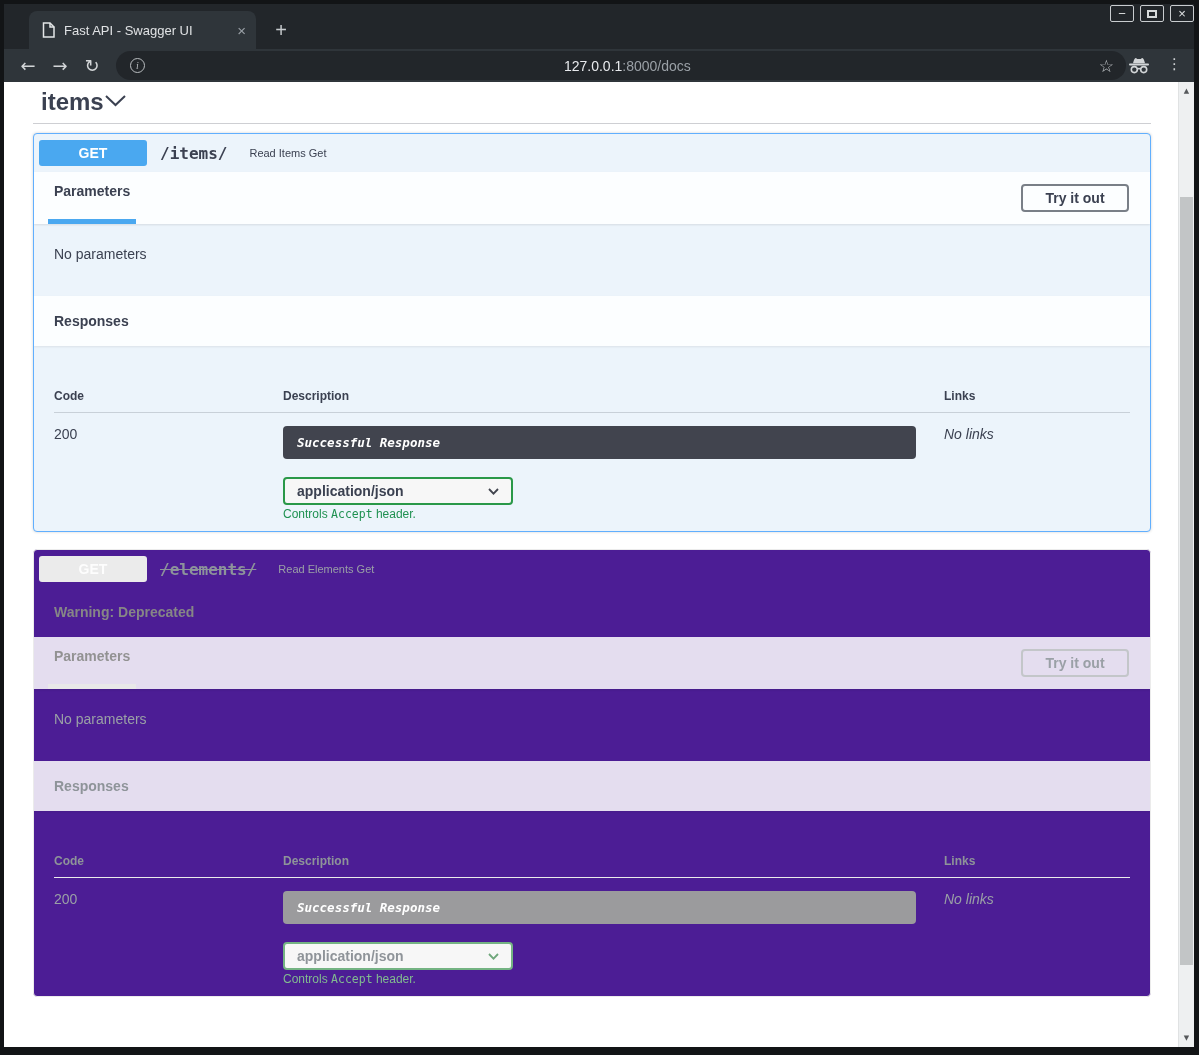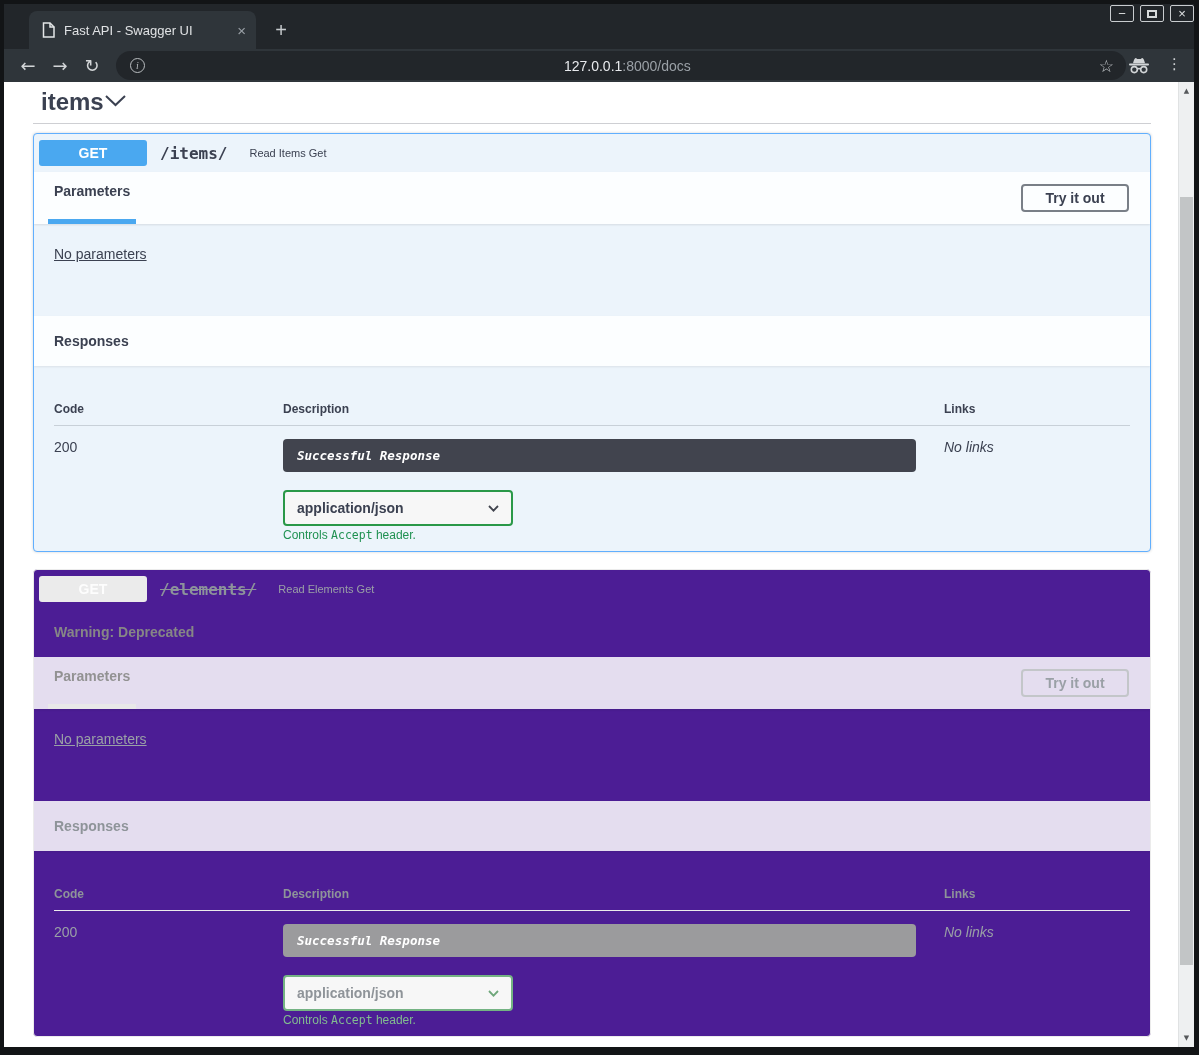--- a/index.html
+++ b/index.html
@@ -54,40 +54,40 @@
   .deprecated .op-desc { color:#9aa0a6; }
 
   .op-warning { height:49px; padding:16px 20px 0; font-size:14px; font-weight:bold; color:#868686; }
 
   .op-sec-header { height:52px; background:rgba(255,255,255,.85); box-shadow:0 1px 2px rgba(0,0,0,.1); display:flex; align-items:flex-end; justify-content:space-between; padding:0 21px 0 14px; position:relative; }
   .param-tab { font-size:14px; font-weight:bold; color:#3b4151; padding:0 6px 10px; border-bottom:5px solid var(--get-blue,#4aa8f0); margin-bottom:0; height:100%; display:flex; align-items:center; }
   .deprecated .param-tab { color:#929292; border-bottom-color:#e8e8e8; }
   .try-btn { width:108px; height:28px; margin-bottom:12px; border:2px solid #797f87; border-radius:4px; background:transparent; font-family:"Liberation Sans", sans-serif; font-weight:bold; font-size:14px; color:#3b4151; }
   .deprecated .try-btn { border-color:#c3c6c9; color:#9aa0a6; }
 
-  .op-body-note { height:92px; padding:22px 20px 0; font-size:14px; color:#3b4151;text-decoration:underline; }
+  .op-body-note { height:72px; padding:22px 20px 0; font-size:14px; color:#3b4151; }
   .deprecated .op-body-note { color:#9aa0a6; }
 
   .resp-header { height:50px; background:rgba(255,255,255,.85); display:flex; align-items:center; padding:0 20px; font-size:14px; font-weight:bold; color:#3b4151; box-shadow:0 1px 2px rgba(0,0,0,.08); }
   .deprecated .resp-header { color:#8e9499; }
 
-  .resp-table { padding:1px 20px 18px; height:185px; }
+  .resp-table { padding:8px 20px 18px; height:185px; }
   .rt-head { display:flex; padding:35px 0 9px; border-bottom:1px solid rgba(59,65,81,.2); font-size:12px; font-weight:bold; color:#3b4151; }
   .deprecated .rt-head { color:#8e9499; border-bottom-color:#ebebeb; }
   .col-code { width:229px; flex:none; }
   .col-desc { width:661px; flex:none; }
   .col-links { flex:1; }
   .rt-row { display:flex; padding-top:13px; font-size:14px; color:#3b4151; }
   .deprecated .rt-row { color:#9aa0a6; }
   .no-links { font-style:italic; }
 
   .resp-box { width:633px; height:33px; background:var(--dark-response,#41444e); border-radius:4px; display:flex; align-items:center; padding-left:14px; color:#fff; font-family:"DejaVu Sans Mono", monospace; font-style:italic; font-weight:bold; font-size:12.5px; }
   .deprecated .resp-box { background:#9b9b9d; }
 
-  .media-select { width:230px; height:36px; margin-top:18px; border:2px solid var(--select-green,#2a9848); border-radius:4px; background:#f7f7f7; display:flex; align-items:center; justify-content:space-between; padding:0 12px; font-weight:bold; font-size:14px; color:#3b4151; }
+  .media-select { width:230px; height:28px; margin-top:18px; border:2px solid var(--select-green,#2a9848); border-radius:4px; background:#f7f7f7; display:flex; align-items:center; justify-content:space-between; padding:0 12px; font-weight:bold; font-size:14px; color:#3b4151; }
   .deprecated .media-select { border-color:#74b383; color:#8f9499; }
 
   .accept-note { margin-top:5px; font-size:12px; color:var(--note-green,#1f9151); }
   .accept-note code { font-family:"DejaVu Sans Mono", monospace; font-size:11.5px; }
   .deprecated .accept-note { color:#82bb90; }
 </style>
 </head>
 <body>
 
 <div class="window">

